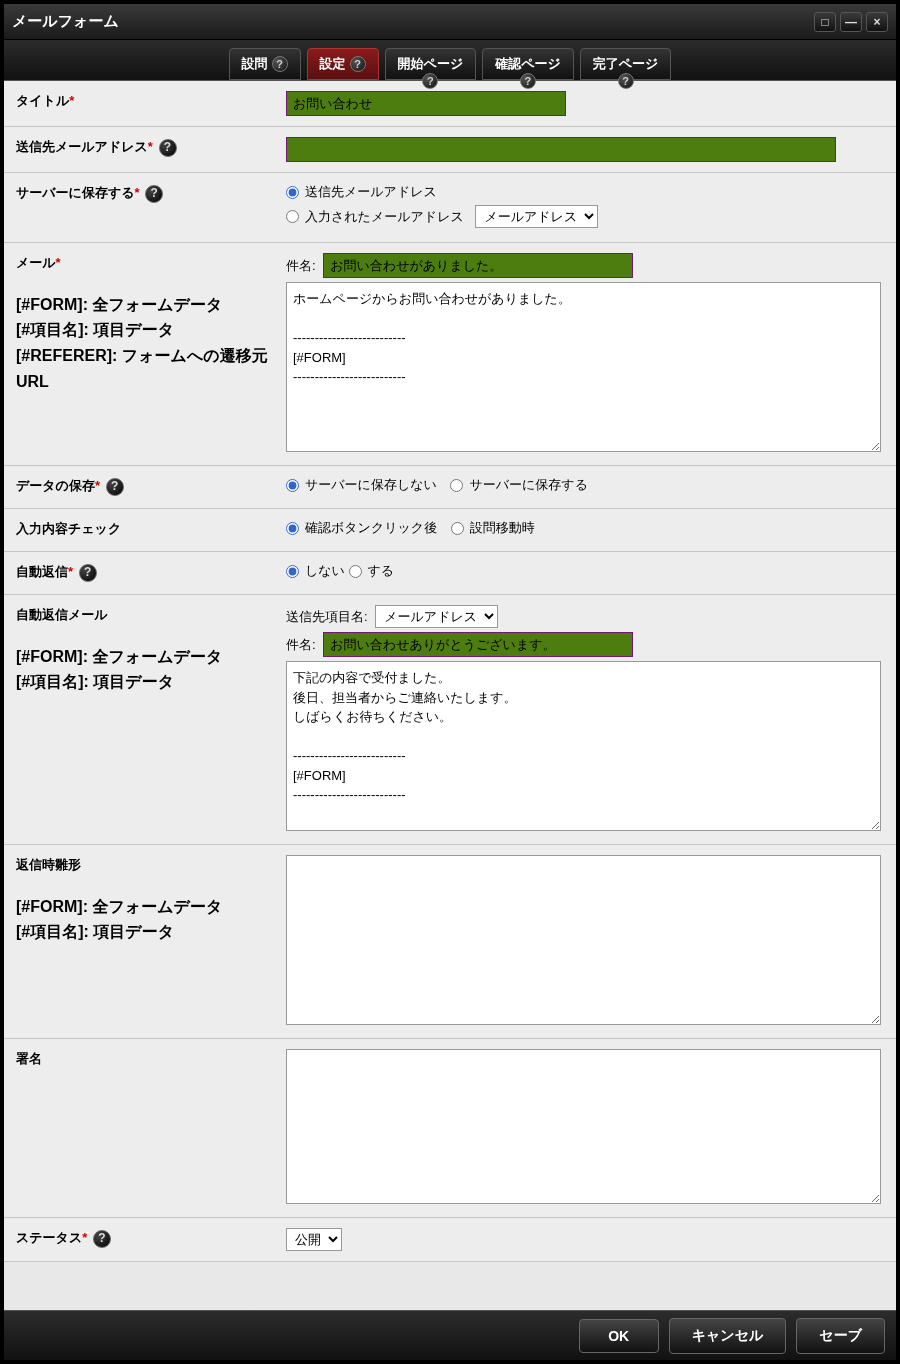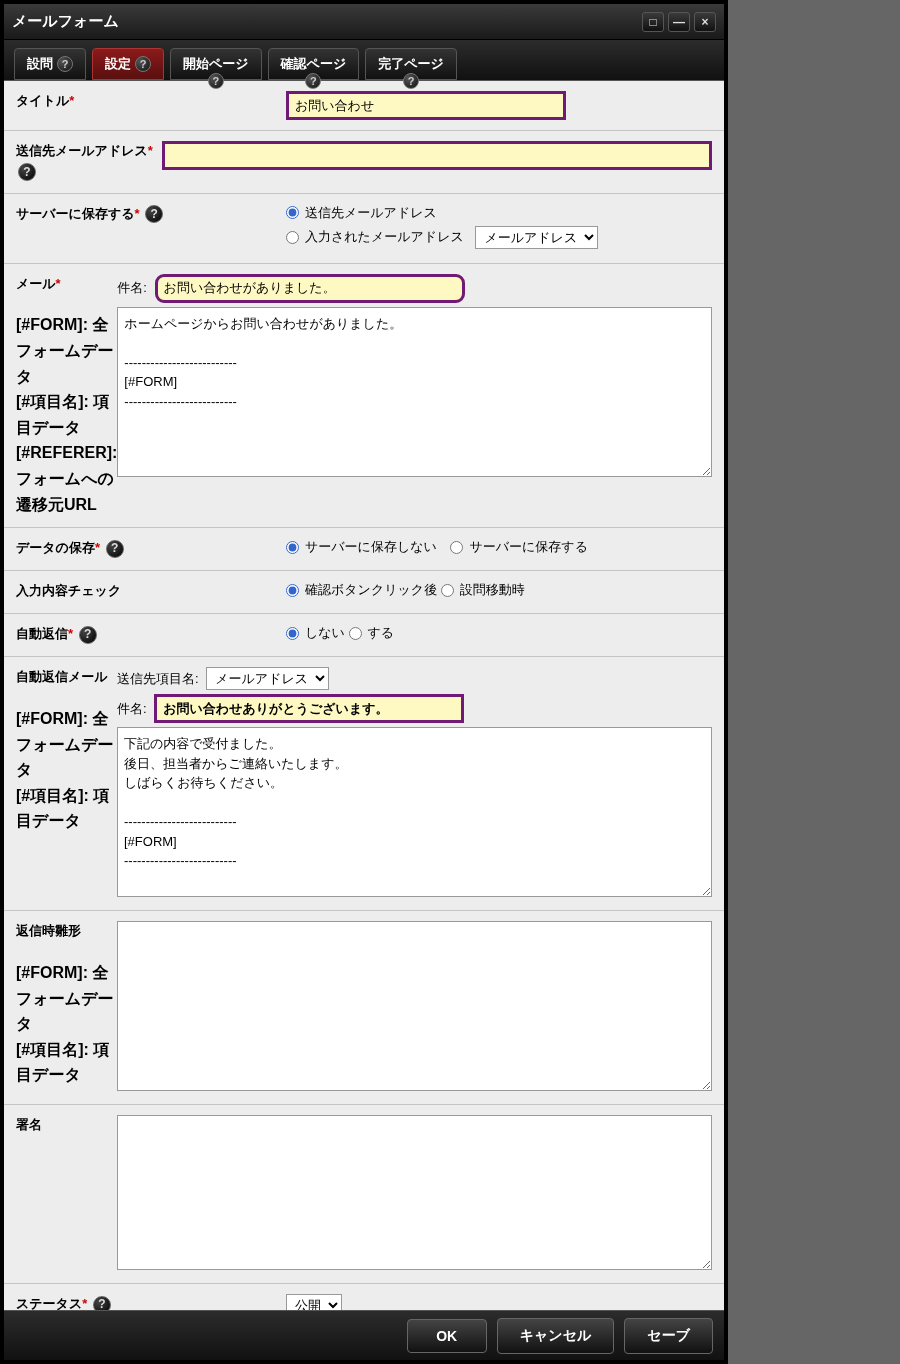--- a/index.html
+++ b/index.html
@@ -3,21 +3,21 @@
 <meta charset="utf-8">
 <style>
   * { box-sizing: border-box; }
   html, body {
     margin: 0; padding: 0;
     font-family: "Hiragino Kaku Gothic Pro", "Meiryo", sans-serif;
     font-size: 13px;
     background: #666;
   }
   .window {
-    width: 728px;
+    width: 900px;
     height: 1364px;
     background: #fff;
     border: 4px solid #000;
     display: flex;
     flex-direction: column;
     position: relative;
   }
   .titlebar {
     height: 36px;
     background: linear-gradient(#3a3a3a,#1a1a1a);
@@ -38,21 +38,21 @@
     border-radius: 3px;
     color: #ddd;
     display:flex; align-items:center; justify-content:center;
     font-size: 12px;
     cursor: pointer;
   }
   .tabbar {
     background: linear-gradient(#2c2c2c,#111);
     padding: 8px 10px 0 10px;
     display: flex;
-    justify-content: flex-start;
+    justify-content: center;
     gap: 6px;
     border-bottom: 1px solid #555;
   }
   .tab {
     position: relative;
     background: linear-gradient(#333,#111);
     border: 1px solid #555;
     color: #fff;
     font-weight: bold;
     font-size: 13px;
@@ -114,22 +114,22 @@
     border-radius: 50%;
     background: radial-gradient(circle at 30% 30%, #444,#000);
     color:#ddd;
     font-size:12px;
     align-items:center; justify-content:center;
     vertical-align: middle;
     margin-left:2px;
     border:1px solid #666;
   }
   input[type=text] {
-    background:#fef9c3;
-    border:3px solid #701a75;
+    background:#4d7c0f;
+    border:1px solid #701a75;
     padding:4px 6px;
     font-size:13px;
     font-family: inherit;
   }
   textarea {
     background:#fff;
     border:1px solid #999;
     padding:6px;
     font-size:13px;
     font-family: inherit;
@@ -253,21 +253,21 @@
       <div class="lcol">
         <div><span>メール</span><span class="req">*</span></div>
         <div style="height:18px"></div>
         <div class="hint">[#FORM]: 全フォームデータ</div>
         <div class="hint">[#項目名]: 項目データ</div>
         <div class="hint">[#REFERER]: フォームへの遷移元URL</div>
       </div>
       <div class="rcol">
         <div class="subline">
           <span class="inline-label">件名:</span>
-          <input type="text" style="width: 310px; border-radius: 9px;" value="お問い合わせがありました。">
+          <input type="text" style="width: 310px;" value="お問い合わせがありました。">
         </div>
         <textarea rows="10" style="height: 170px;">ホームページからお問い合わせがありました。
 
 --------------------------
 [#FORM]
 --------------------------</textarea>
       </div>
     </div>
 
     <div class="section">
@@ -285,21 +285,21 @@
           <span>サーバーに保存する</span>
         </span>
       </div>
     </div>
 
     <div class="section">
       <div class="lcol">
         <span>入力内容チェック</span>
       </div>
       <div class="rcol">
-        <span class="radio-row" style="display:inline-flex; ">
+        <span class="radio-row" style="display:inline-flex; margin-right:10px;">
           <input type="radio" name="check" checked="" style="">
           <span>確認ボタンクリック後</span>
         </span>
         <span class="radio-row" style="display:inline-flex;">
           <input type="radio" name="check" style="">
           <span>設問移動時</span>
         </span>
       </div>
     </div>
 
@@ -329,21 +329,21 @@
       </div>
       <div class="rcol">
         <div class="subline">
           <span class="inline-label">送信先項目名:</span>
           <select>
             <option>メールアドレス</option>
           </select>
         </div>
         <div class="subline">
           <span class="inline-label">件名:</span>
-          <input type="text" style="width: 310px; font-weight: bold;" value="お問い合わせありがとうございます。">
+          <input type="text" style="width: 310px;" value="お問い合わせありがとうございます。">
         </div>
         <textarea rows="9" style="height: 170px;">下記の内容で受付ました。
 後日、担当者からご連絡いたします。
 しばらくお待ちください。
 
 --------------------------
 [#FORM]
 --------------------------</textarea>
       </div>
     </div>

